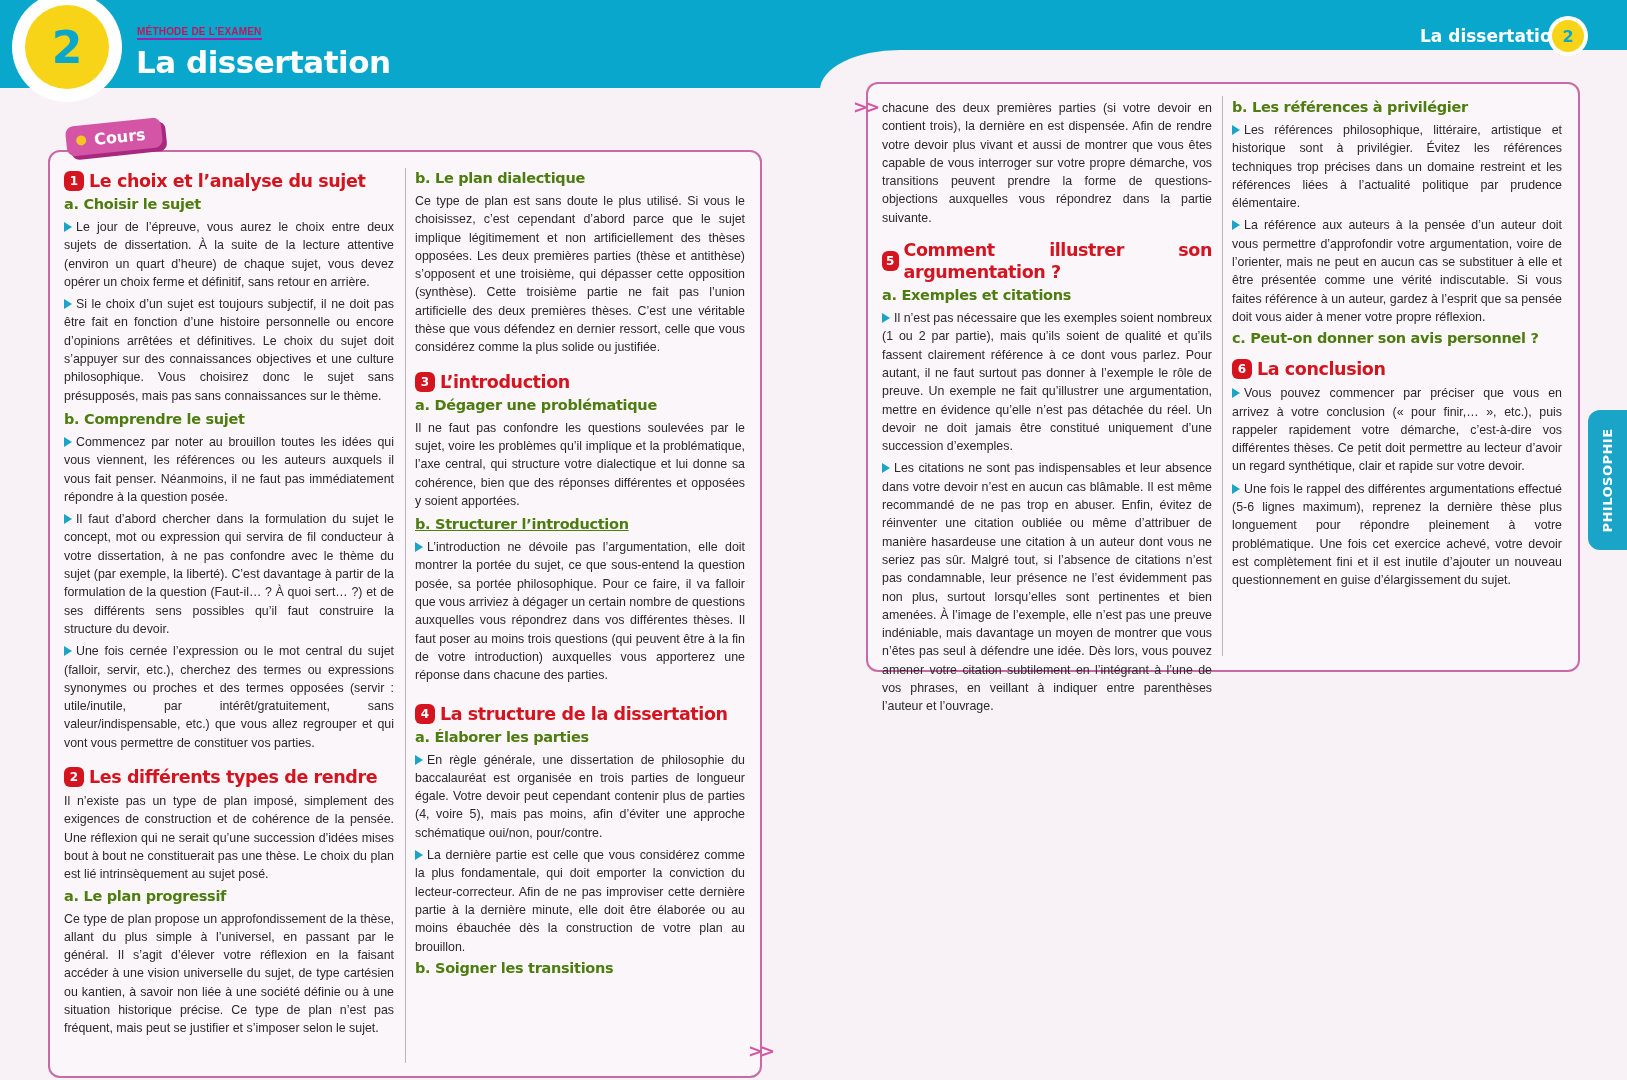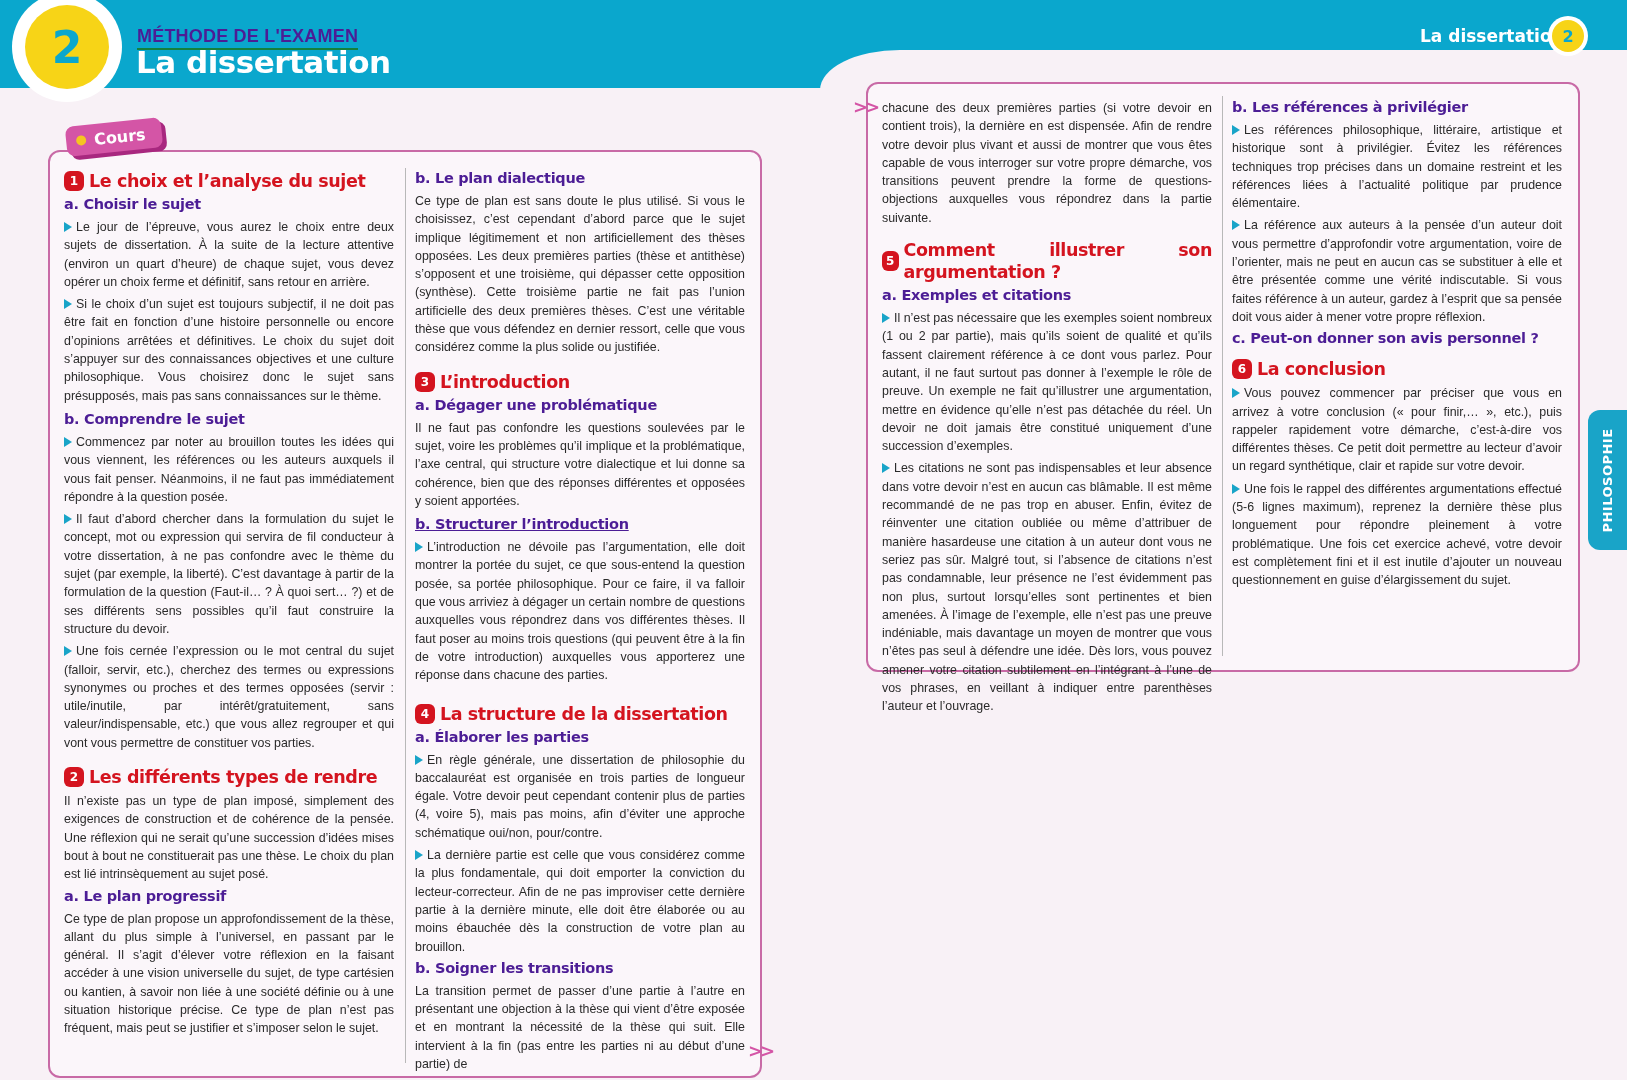--- a/index.html
+++ b/index.html
@@ -32,22 +32,22 @@
     display: flex; align-items: center; justify-content: center;
   }
   .chapter-badge .inner {
     width: 84px; height: 84px; border-radius: 50%; background: #f7d417;
     display: flex; align-items: center; justify-content: center;
     font-family: "DejaVu Sans", sans-serif; font-weight: bold;
     font-size: 44px; color: #0aa7cd;
   }
   .kicker {
     position: absolute; left: 137px; top: 26px;
-    color: #4c1d95; font-size: 18px; font-weight: bold; letter-spacing: 0.2px;
-    border-bottom: 2px solid #15803d; padding-bottom: 1px;
+    color: #be185d; font-size: 10px; font-weight: bold; letter-spacing: 0.2px;
+    border-bottom: 2px solid #a21caf; padding-bottom: 1px;
   }
   .main-title {
     position: absolute; left: 136px; top: 44px;
     color: #ffffff; font-size: 31px; font-weight: bold;
     font-family: "DejaVu Sans", sans-serif; letter-spacing: -0.5px;
   }
   .running-title {
     position: absolute; left: 1420px; top: 26px;
     color: #ffffff; font-size: 17px; font-weight: bold;
     font-family: "DejaVu Sans", sans-serif;
@@ -101,21 +101,21 @@
     display: flex; align-items: center; gap: 5px; line-height: 22px;
     margin-top: 14px;
   }
   .sec-title:first-child { margin-top: 0; }
   .sec-num {
     display: inline-flex; width: 20px; height: 20px; border-radius: 6px;
     background: #d4141f; color: #fff; font-size: 12px; font-weight: bold;
     align-items: center; justify-content: center; letter-spacing: 0;
   }
   .sub-title {
-    color: #4c1d95; font-weight: bold; font-size: 14.5px;
+    color: #4d7c0f; font-weight: bold; font-size: 14.5px;
     font-family: "DejaVu Sans", sans-serif; letter-spacing: -0.3px;
     line-height: 20px; margin-top: 2px;
   }
   .para { margin-top: 4px; }
   .para + .para { }
   .bullet {
     display: inline-block; width: 0; height: 0;
     border-top: 5px solid transparent; border-bottom: 5px solid transparent;
     border-left: 8px solid #19a4c8; margin-right: 4px; vertical-align: -1px;
   }
@@ -198,21 +198,20 @@
   <div class="para"><span class="bullet"></span><span>L’introduction ne dévoile pas l’argumentation, elle doit montrer la portée du sujet, ce que sous-entend la question posée, sa portée philosophique. Pour ce faire, il va falloir que vous arriviez à dégager un certain nombre de questions auxquelles vous répondrez dans vos différentes thèses. Il faut poser au moins trois questions (qui peuvent être à la fin de votre introduction) auxquelles vous apporterez une réponse dans chacune des parties.</span></div>
 
   <div class="sec-title" style="margin-top:18px;">
     <span class="sec-num">4</span>
     <span>La structure de la dissertation</span>
   </div>
   <div class="sub-title">a. Élaborer les parties</div>
   <div class="para"><span class="bullet"></span><span>En règle générale, une dissertation de philosophie du baccalauréat est organisée en trois parties de longueur égale. Votre devoir peut cependant contenir plus de parties (4, voire 5), mais pas moins, afin d’éviter une approche schématique oui/non, pour/contre.</span></div>
   <div class="para"><span class="bullet"></span><span>La dernière partie est celle que vous considérez comme la plus fondamentale, qui doit emporter la conviction du lecteur-correcteur. Afin de ne pas improviser cette dernière partie à la dernière minute, elle doit être élaborée ou au moins ébauchée dès la construction de votre plan au brouillon.</span></div>
   <div class="sub-title">b. Soigner les transitions</div>
-  <div class="para">La transition permet de passer d’une partie à l’autre en présentant une objection à la thèse qui vient d’être exposée et en montrant la nécessité de la thèse qui suit. Elle intervient à la fin (pas entre les parties ni au début d’une partie) de</div>
 </div>
 
 <div class="chevrons" style="left:748px; top:1040px;">&gt;&gt;</div>
 
 <div class="panel panel-right"></div>
 <div class="col-divider" style="left:1222px; top:96px; height:560px;"></div>
 <div class="chevrons" style="left:853px; top:96px;">&gt;&gt;</div>
 
 <div class="col" style="left:882px; top:95px; width:330px;">
   <div class="para">chacune des deux premières parties (si votre devoir en contient trois), la dernière en est dispensée. Afin de rendre votre devoir plus vivant et aussi de montrer que vous êtes capable de vous interroger sur votre propre démarche, vos transitions peuvent prendre la forme de questions-objections auxquelles vous répondrez dans la partie suivante.</div>

